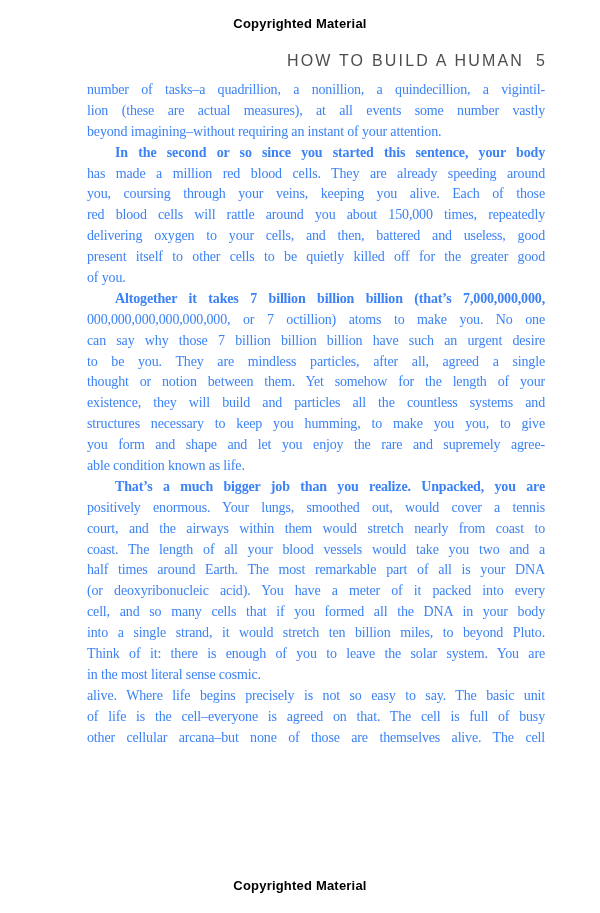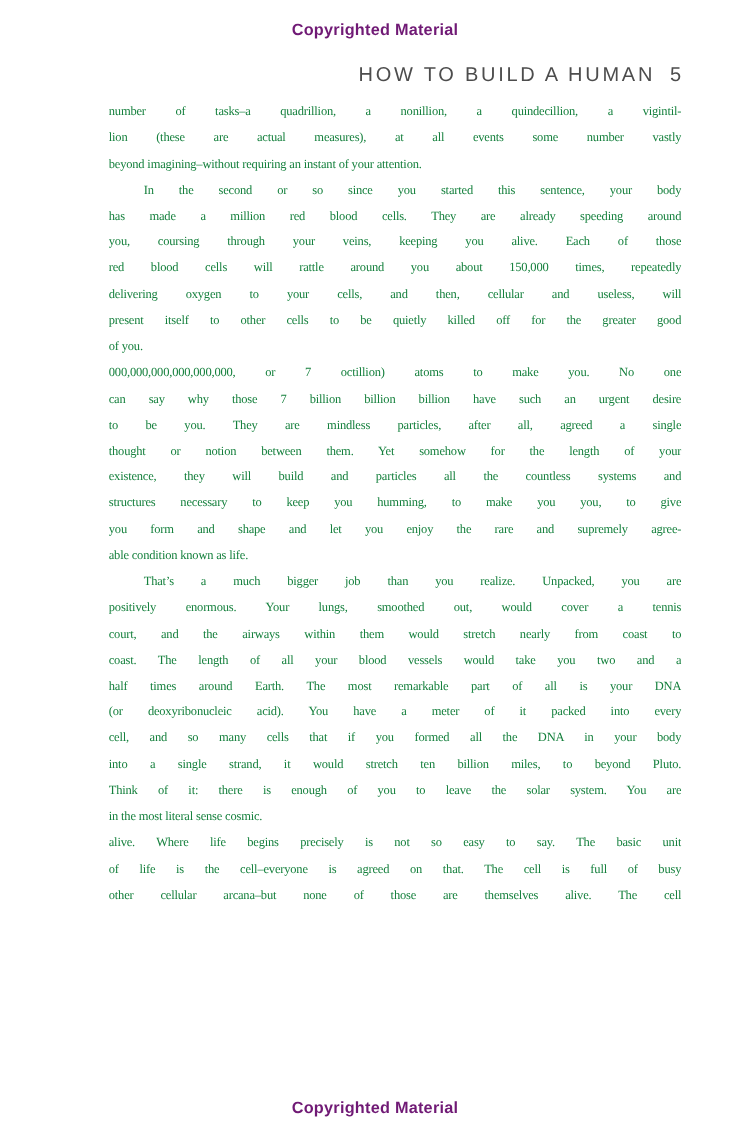--- a/index.html
+++ b/index.html
@@ -17,21 +17,21 @@
   }
   .copyright {
     position: absolute;
     left: 0;
     width: 600px;
     text-align: center;
     font-family: "Liberation Sans", sans-serif;
     font-weight: 700;
     font-size: 13px;
     letter-spacing: 0.2px;
-    color: #701a75;
+    color: #000000;
   }
   .copyright.top { top: 16px; }
   .copyright.bottom { top: 878px; }
   .running-header {
     position: absolute;
     top: 52px;
     left: 87px;
     width: 458px;
     text-align: right;
     font-family: "Liberation Sans", sans-serif;
@@ -43,35 +43,35 @@
   }
   .running-header .pagenum {
     margin-left: 12px;
     letter-spacing: 0;
   }
   .body-text {
     position: absolute;
     top: 80px;
     left: 87px;
     width: 458px;
-    font-size: 10px;
+    font-size: 14px;
     letter-spacing: -0.15px;
-    color: #15803d;
+    color: #3b82f6;
   }
   .line {
     height: 20.9px;
     line-height: 20.9px;
     text-align: justify;
     text-align-last: justify;
     text-justify: inter-word;
     overflow: hidden;
     white-space: nowrap;
   }
   .line.just { white-space: normal; }
-  .line.indent { text-indent: 28px; }
+  .line.indent { text-indent: 28px; font-weight: bold; }
   .line.para-end {
     text-align-last: left;
     white-space: normal;
     font-family: Liberation Serif, serif;
   }
 </style>
 </head>
 <body>
 
 <div class="page">
@@ -84,23 +84,24 @@
 
   <div class="body-text">
 
   <div class="line just">number of tasks–a quadrillion, a nonillion, a quindecillion, a vigintil-</div>
       <div class="line just">lion (these are actual measures), at all events some number vastly</div>
       <div class="line just para-end">beyond imagining–without requiring an instant of your attention.</div>
       <div class="line just indent">In the second or so since you started this sentence, your body</div>
       <div class="line just">has made a million red blood cells. They are already speeding around</div>
       <div class="line just">you, coursing through your veins, keeping you alive. Each of those</div>
       <div class="line just">red blood cells will rattle around you about 150,000 times, repeatedly</div>
-      <div class="line just">delivering oxygen to your cells, and then, cellular and useless, will</div>
+      <div class="line just">delivering oxygen to your cells, and then, battered and useless, good</div>
       <div class="line just">present itself to other cells to be quietly killed off for the greater good</div>
       <div class="line just para-end">of you.</div>
+      <div class="line just indent">Altogether it takes 7 billion billion billion (that’s 7,000,000,000,</div>
       <div class="line just">000,000,000,000,000,000, or 7 octillion) atoms to make you. No one</div>
       <div class="line just">can say why those 7 billion billion billion have such an urgent desire</div>
       <div class="line just">to be you. They are mindless particles, after all, agreed a single</div>
       <div class="line just">thought or notion between them. Yet somehow for the length of your</div>
       <div class="line just">existence, they will build and particles all the countless systems and</div>
       <div class="line just">structures necessary to keep you humming, to make you you, to give</div>
       <div class="line just">you form and shape and let you enjoy the rare and supremely agree-</div>
       <div class="line just para-end">able condition known as life.</div>
       <div class="line just indent">That’s a much bigger job than you realize. Unpacked, you are</div>
       <div class="line just">positively enormous. Your lungs, smoothed out, would cover a tennis</div>

